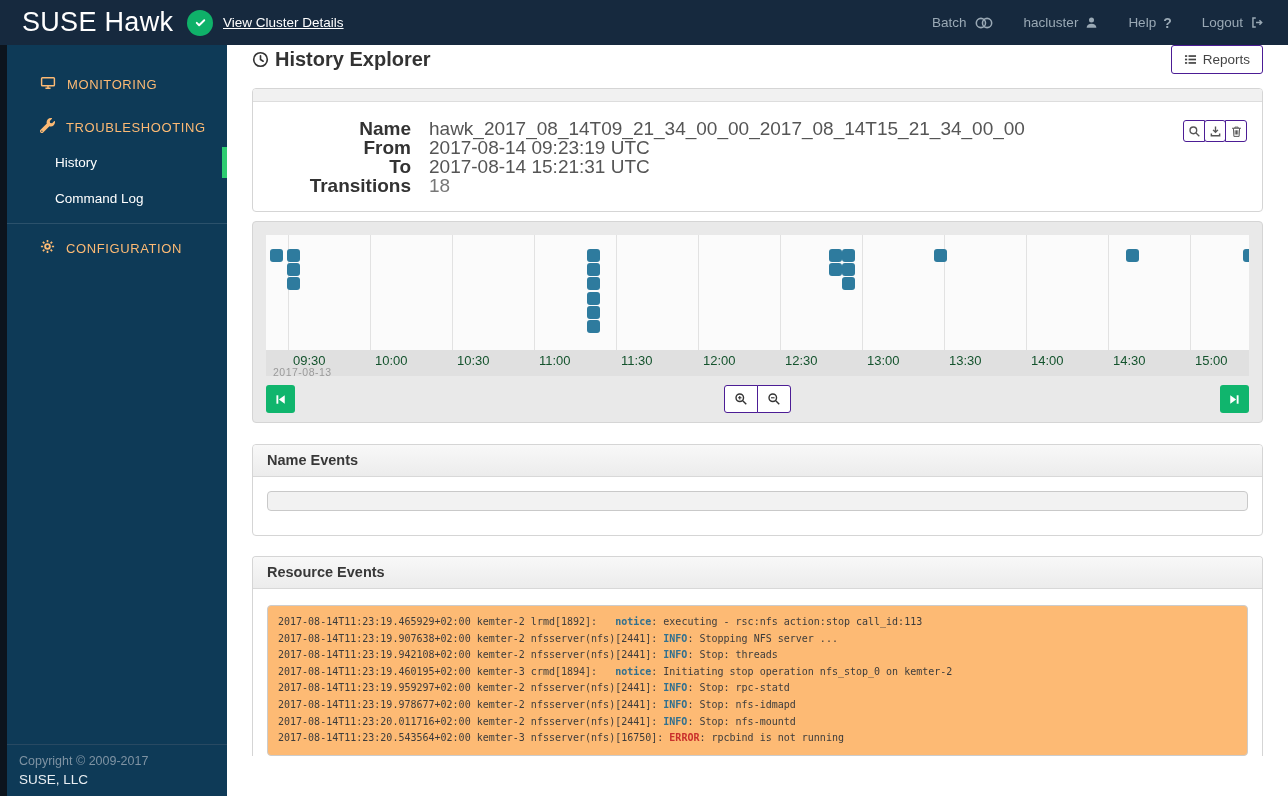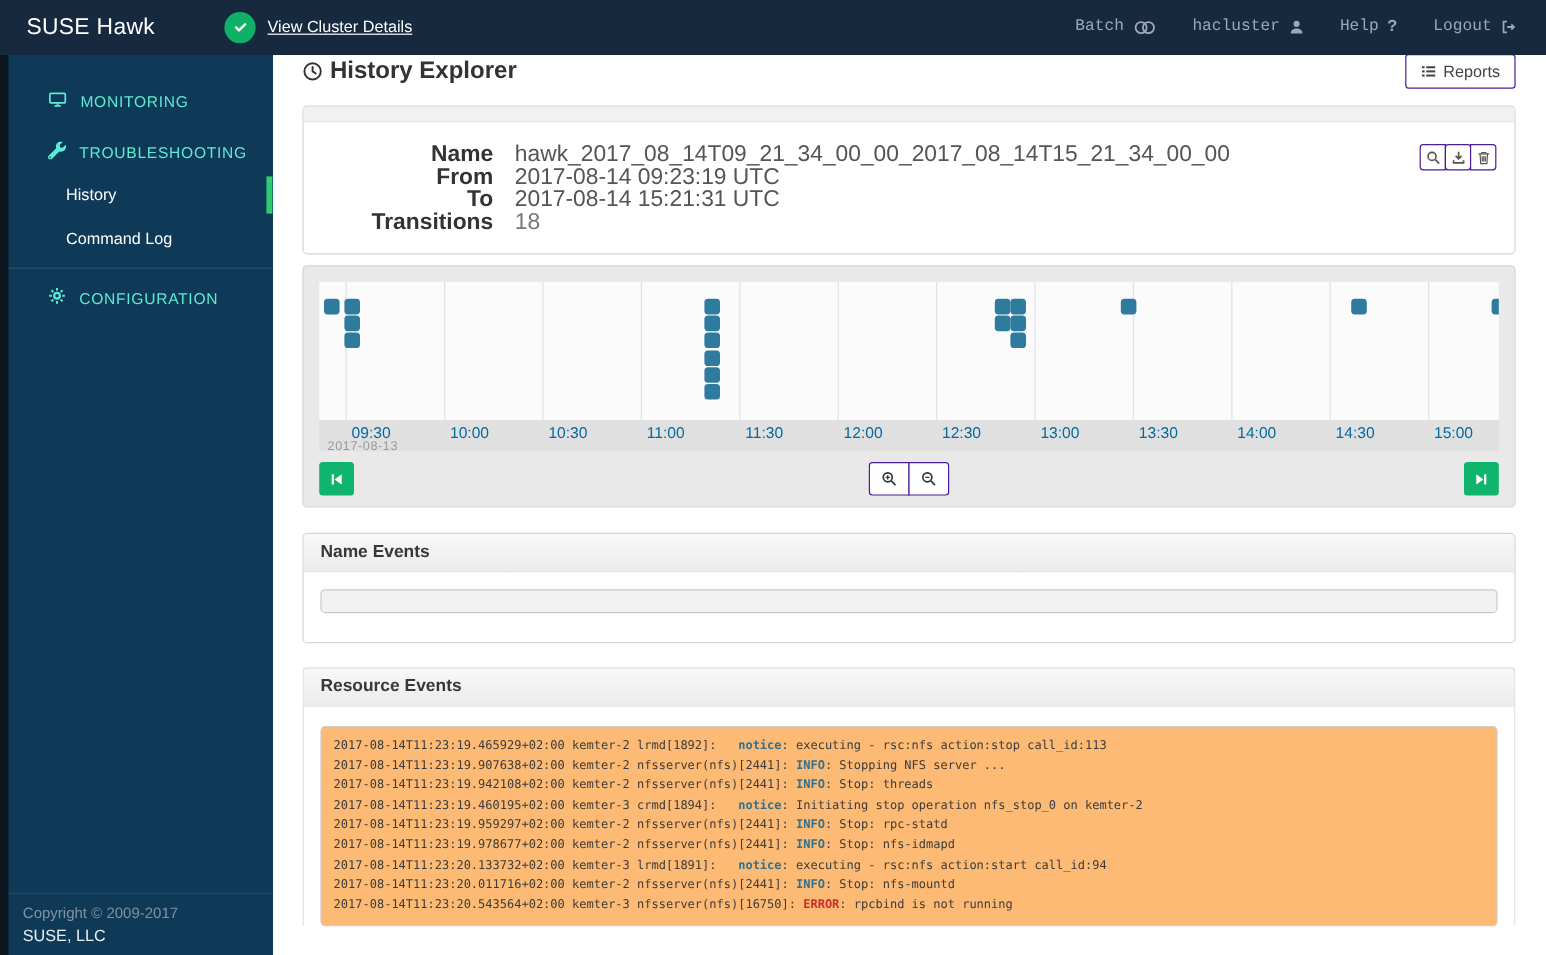--- a/index.html
+++ b/index.html
@@ -2,37 +2,37 @@
 <html><head>
 <meta charset="utf-8">
 <style>
   * { margin:0; padding:0; box-sizing:border-box; }
   html,body { width:1288px; height:796px; overflow:hidden; background:#fff;
               font-family:"Liberation Sans", sans-serif; }
 
   
   .topbar { position:fixed; top:0; left:0; width:1288px; height:45px;
             background:#16293e; display:flex; align-items:center; z-index:30; }
-  .brand { width:187px; padding-left:22px; color:#fff; font-size:19px; letter-spacing:.3px; cursor:pointer; }
+  .brand { width:187px; padding-left:22px; color:#fff; font-size:27px; letter-spacing:.3px; cursor:pointer; }
   .cluster-status { display:flex; align-items:center; gap:10px; color:#fff; font-size:13.5px; cursor:pointer;text-decoration:underline; }
   .check-circle { width:26px; height:26px; border-radius:50%; background:#0fb169;
                   display:flex; align-items:center; justify-content:center; }
   .topbar-right { margin-left:auto; display:flex; align-items:center; gap:30px; padding-right:24px; }
   .tb-item { display:flex; align-items:center; gap:7px; color:#9aa9b5; font-size:13.5px;
-             cursor:pointer; text-decoration:none;font-family:Liberation Mono, monospace; }
+             cursor:pointer; text-decoration:none; }
   .tb-item svg { display:block; }
   .q-mark { font-weight:bold; font-size:14px; }
 
   
   .sidebar { position:fixed; top:45px; left:0; bottom:0; width:227px; background:#0e3a57; z-index:20; }
   .sidebar::before { content:""; position:absolute; left:0; top:0; bottom:0; width:7px;
                      background:#0c141d; }
   .side-nav { padding-top:24px; }
   .side-section { display:flex; align-items:center; gap:11px; padding:6px 0 6px 40px;
-                  color:#5eead4; font-size:13px; letter-spacing:.6px; cursor:pointer; }
+                  color:#fdba74; font-size:13px; letter-spacing:.6px; cursor:pointer; }
   .side-section svg { flex:0 0 auto; }
   .side-sub { position:relative; display:block; padding:7px 0 7px 55px; color:#fff;
               font-size:13.5px; cursor:pointer; }
   .side-sub.active::after { content:""; position:absolute; right:0; top:-1px; bottom:-1px;
                             width:5px; background:#2ecc71; }
   .mt12 { margin-top:12px; }
   .mt6  { margin-top:6px; }
   .side-divider { height:1px; background:rgba(255,255,255,.12); margin:10px 0 9px 0; }
   .side-footer { position:absolute; left:7px; right:0; bottom:0; border-top:1px solid #284962;
                  padding:9px 0 9px 12px; }
@@ -63,21 +63,21 @@
   .icon-btn + .icon-btn { margin-left:-1px; }
   .icon-btn:first-child { border-radius:3px 0 0 3px; }
   .icon-btn:last-child { border-radius:0 3px 3px 0; }
 
   
   .timeline-panel { margin-top:9px; background:#e9e9e9; padding:13px 13px 9px 13px; }
   .plot { position:relative; height:115px; background:#fbfbfb; overflow:hidden; }
   .gridline { position:absolute; top:0; bottom:0; width:1px; background:#e2e2e2; }
   .marker { position:absolute; width:13px; height:13px; border-radius:3px; cursor:pointer; }
   .axis { position:relative; height:26px; background:#e0e0e0; overflow:hidden; }
-  .tick { position:absolute; top:3px; font-size:13px; color:#0369a1; white-space:nowrap; }
+  .tick { position:absolute; top:3px; font-size:13px; color:#14532d; white-space:nowrap; }
   .axis-date { position:absolute; left:7px; top:16px; font-size:10.5px; color:#9a9a9a; letter-spacing:.5px; }
   .controls { margin-top:9px; display:flex; align-items:center; }
   .green-btn { width:29px; height:28px; border:none; border-radius:3px; background:#10b56d;
                display:flex; align-items:center; justify-content:center; cursor:pointer; }
   .zoom-group { margin:0 auto; display:flex; }
   .zoom-btn { width:34px; height:28px; display:flex; align-items:center; justify-content:center; color:#333; }
   .zoom-btn + .zoom-btn { margin-left:-1px; border-radius:0 3px 3px 0; }
   .zoom-btn:first-child { border-radius:3px 0 0 3px; }
 
   
@@ -352,20 +352,19 @@
 
   <section class="panel events-panel resource-panel">
     <div class="panel-heading">Resource Events</div>
     <div class="resource-body">
       <pre class="logbox"><span>2017-08-14T11:23:19.465929+02:00 kemter-2 lrmd[1892]:   <b style="color: rgb(49, 112, 143);">notice</b>: executing - rsc:nfs action:stop call_id:113
 </span><span>2017-08-14T11:23:19.907638+02:00 kemter-2 nfsserver(nfs)[2441]: <b style="color: rgb(49, 112, 143);">INFO</b>: Stopping NFS server ...
 </span><span>2017-08-14T11:23:19.942108+02:00 kemter-2 nfsserver(nfs)[2441]: <b style="color: rgb(49, 112, 143);">INFO</b>: Stop: threads
 </span><span>2017-08-14T11:23:19.460195+02:00 kemter-3 crmd[1894]:   <b style="color: rgb(49, 112, 143);">notice</b>: Initiating stop operation nfs_stop_0 on kemter-2
 </span><span>2017-08-14T11:23:19.959297+02:00 kemter-2 nfsserver(nfs)[2441]: <b style="color: rgb(49, 112, 143);">INFO</b>: Stop: rpc-statd
 </span><span>2017-08-14T11:23:19.978677+02:00 kemter-2 nfsserver(nfs)[2441]: <b style="color: rgb(49, 112, 143);">INFO</b>: Stop: nfs-idmapd
-</span><span>2017-08-14T11:23:20.133732+02:00 kemter-3 lrmd[1891]:   <b style="color: rgb(49, 112, 143);">notice</b>: executing - rsc:nfs action:start call_id:94
 </span><span>2017-08-14T11:23:20.011716+02:00 kemter-2 nfsserver(nfs)[2441]: <b style="color: rgb(49, 112, 143);">INFO</b>: Stop: nfs-mountd
 </span><span>2017-08-14T11:23:20.543564+02:00 kemter-3 nfsserver(nfs)[16750]: <b style="color: rgb(201, 48, 44);">ERROR</b>: rpcbind is not running
 </span></pre>
     </div>
   </section>
 
 </div>
 
 </body></html>

